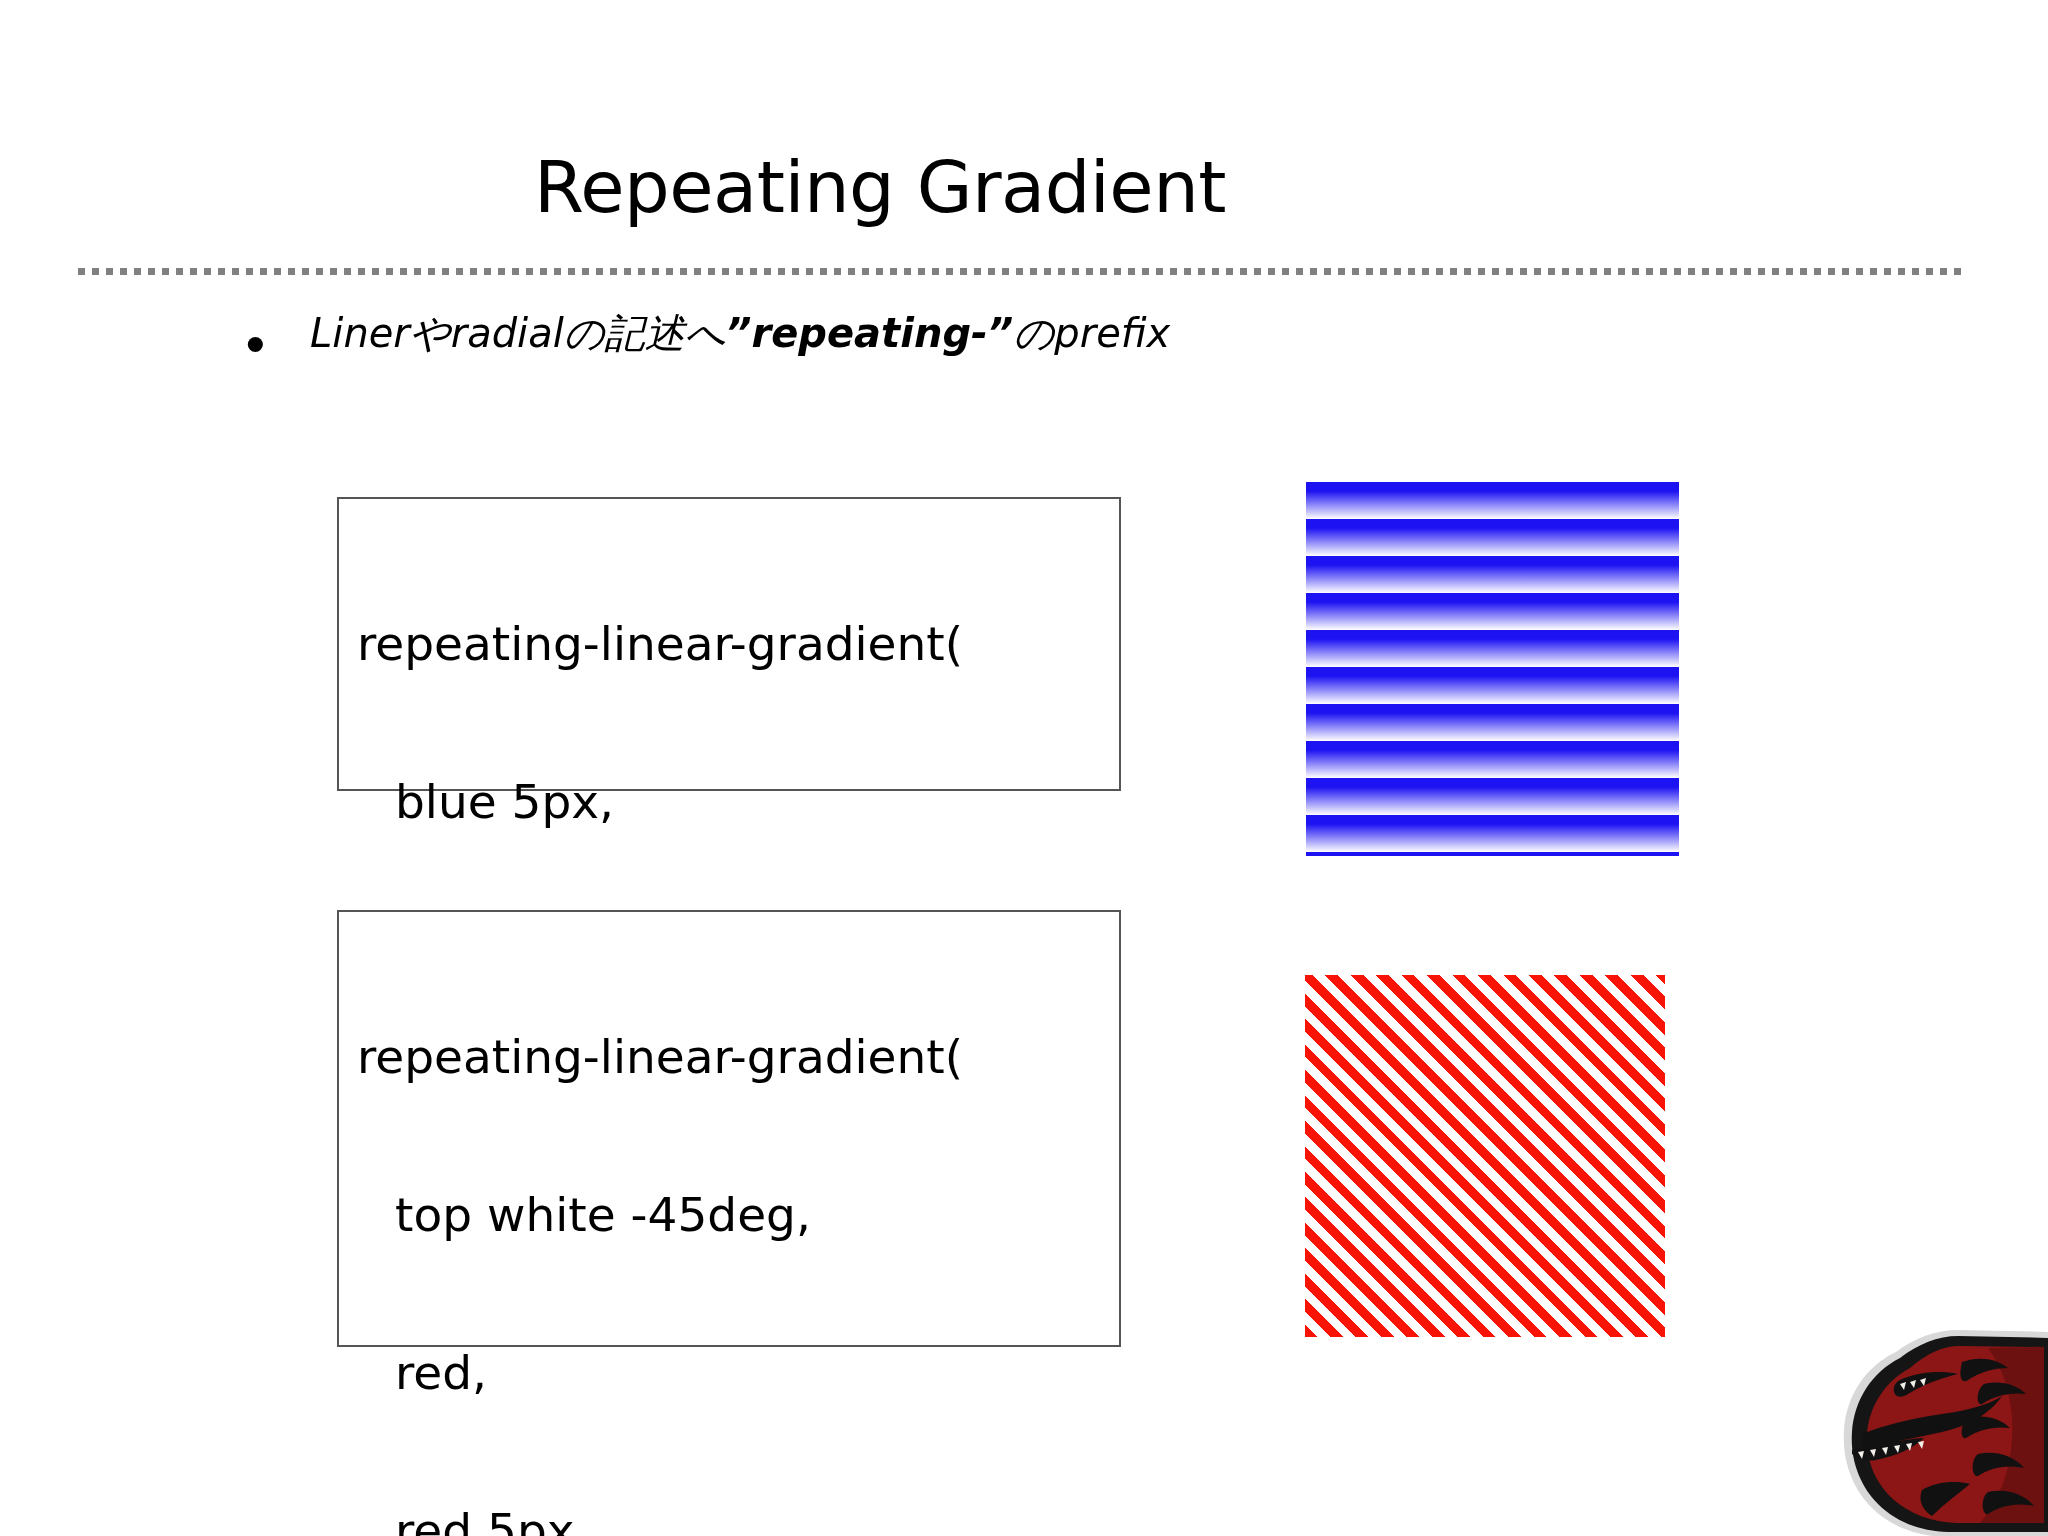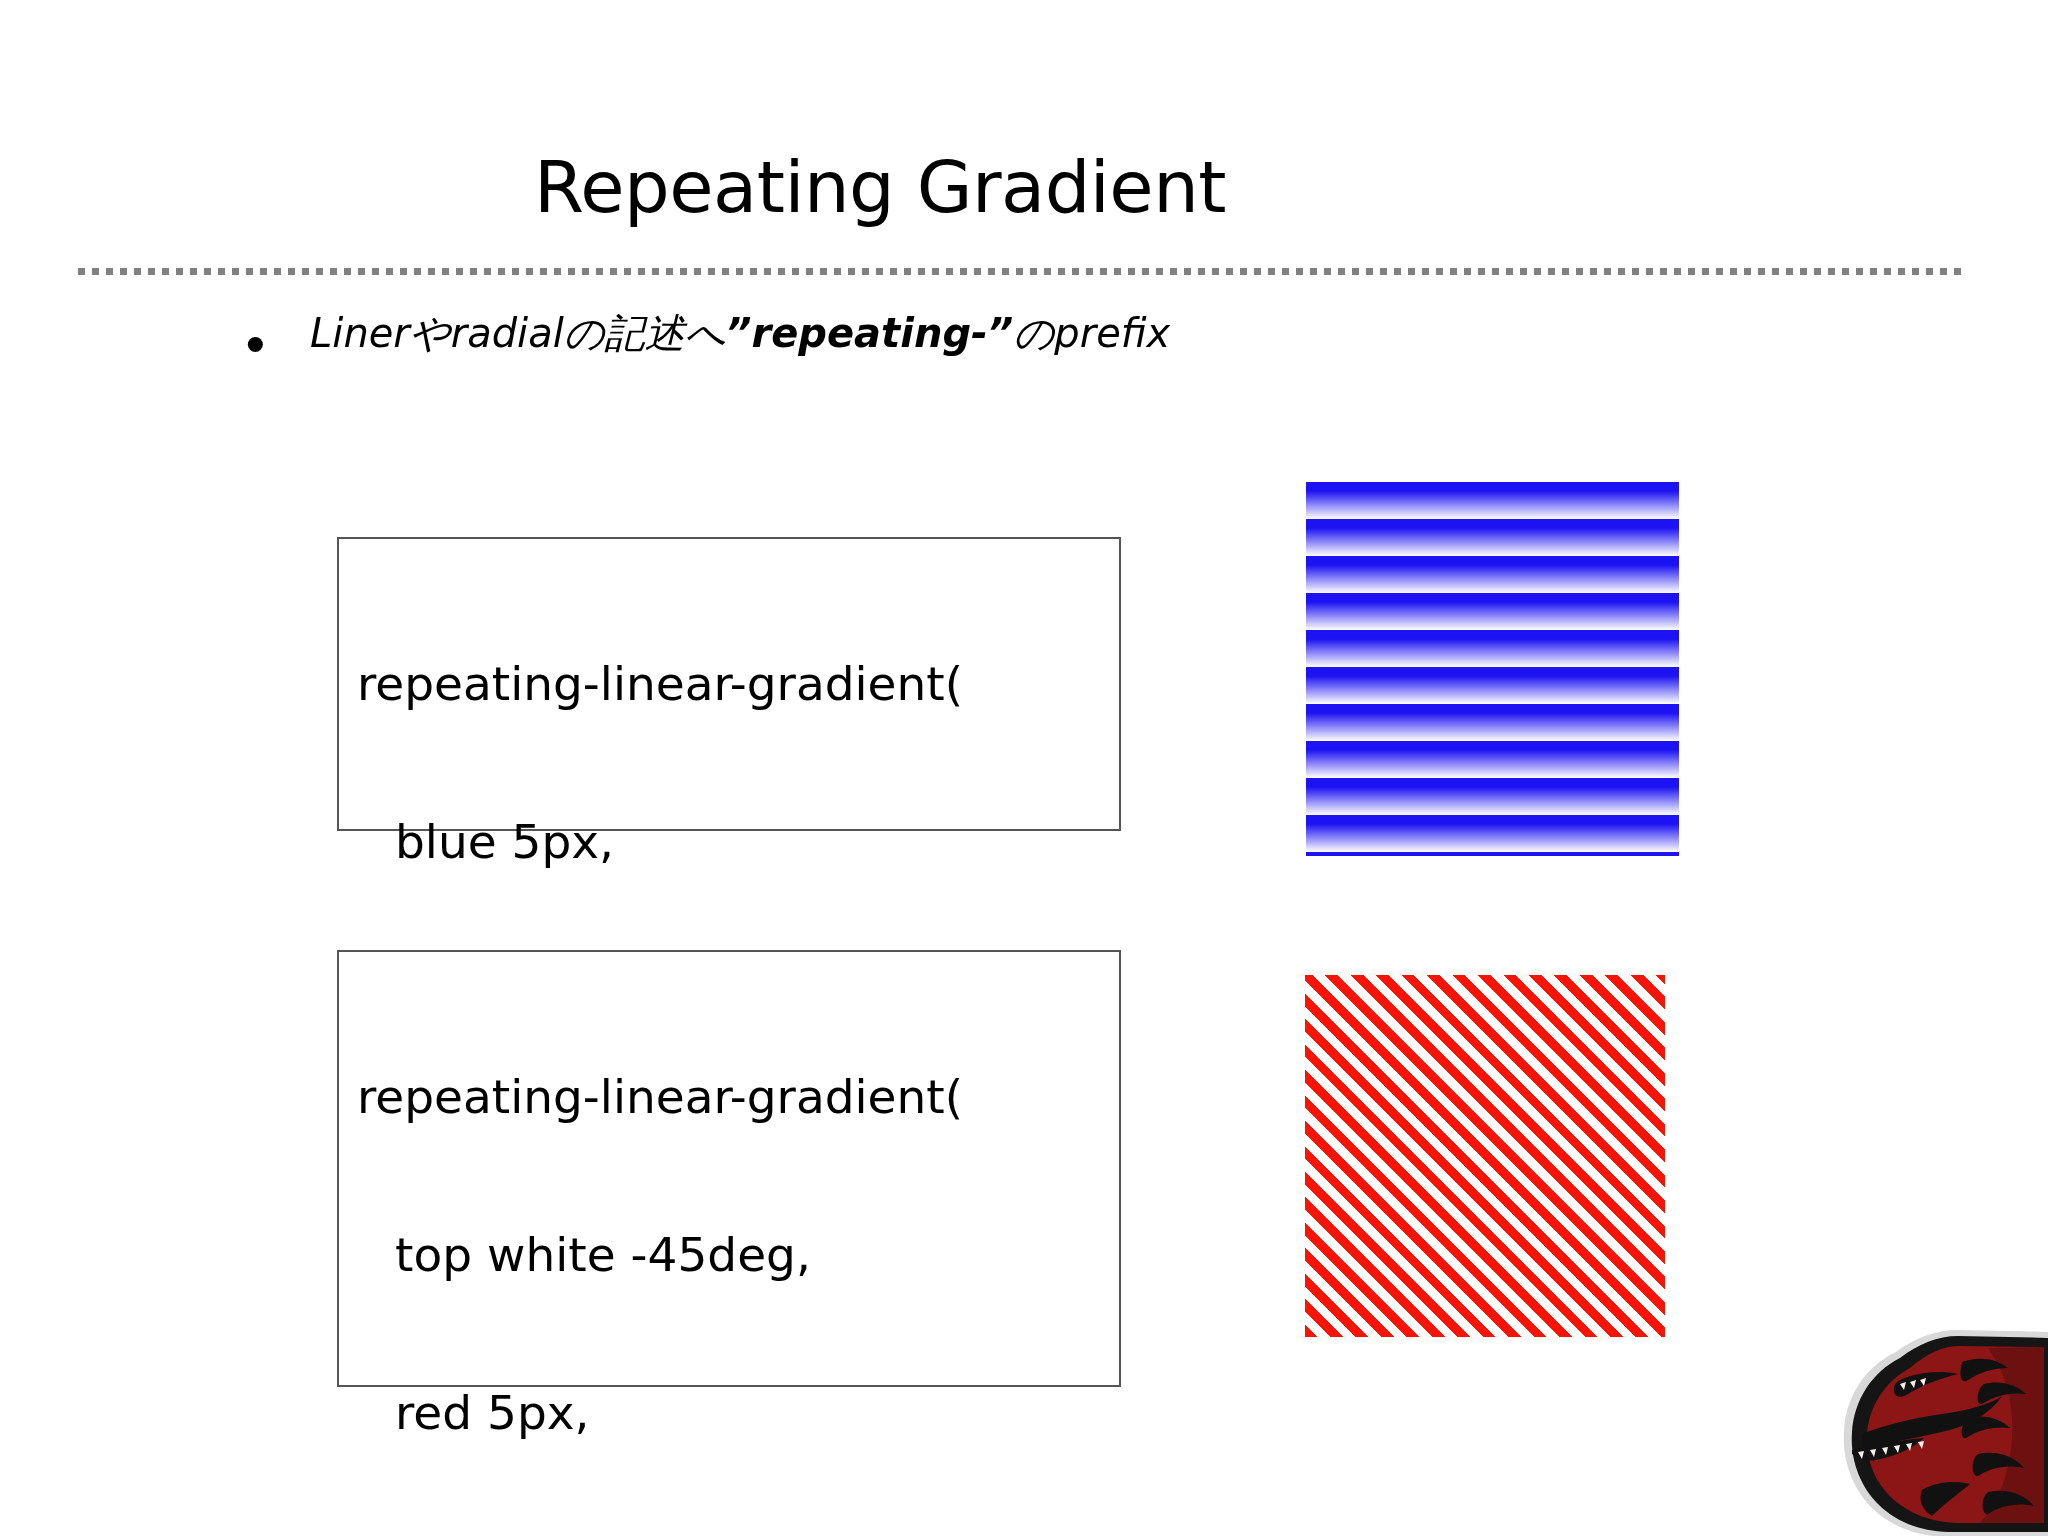--- a/index.html
+++ b/index.html
@@ -78,21 +78,20 @@
     position: absolute;
     background: #ffffff;
     border: 2px solid #555555;
     box-sizing: border-box;
     padding: 14px 20px 14px 18px;
     font-family: "DejaVu Sans", "Liberation Sans", sans-serif;
     font-size: 47px;
     line-height: 1.12;
     color: #000000;
     white-space: pre;
-    margin-top: 40px;
   }
   #code-box-1 {
     left: 337px;
     top: 497px;
     width: 784px;
     height: 294px;
   }
   #code-box-2 {
     left: 337px;
     top: 910px;
@@ -163,20 +162,21 @@
 
 <div class="code-box" id="code-box-1">
   <span class="code-line">repeating-linear-gradient(</span>
   <span class="code-line indent">blue 5px,</span>
   <span class="code-line indent">white 20px);</span>
 </div>
 
 <div class="code-box" id="code-box-2">
   <span class="code-line">repeating-linear-gradient(</span>
   <span class="code-line indent">top white -45deg,</span>
+  <span class="code-line indent">red,</span>
   <span class="code-line indent">red 5px,</span>
   
   
 </div>
 
 <div class="swatch" id="swatch-linear-vertical"></div>
 
 <div class="swatch" id="swatch-linear-diagonal"></div>
 
 <div id="dino-logo">

